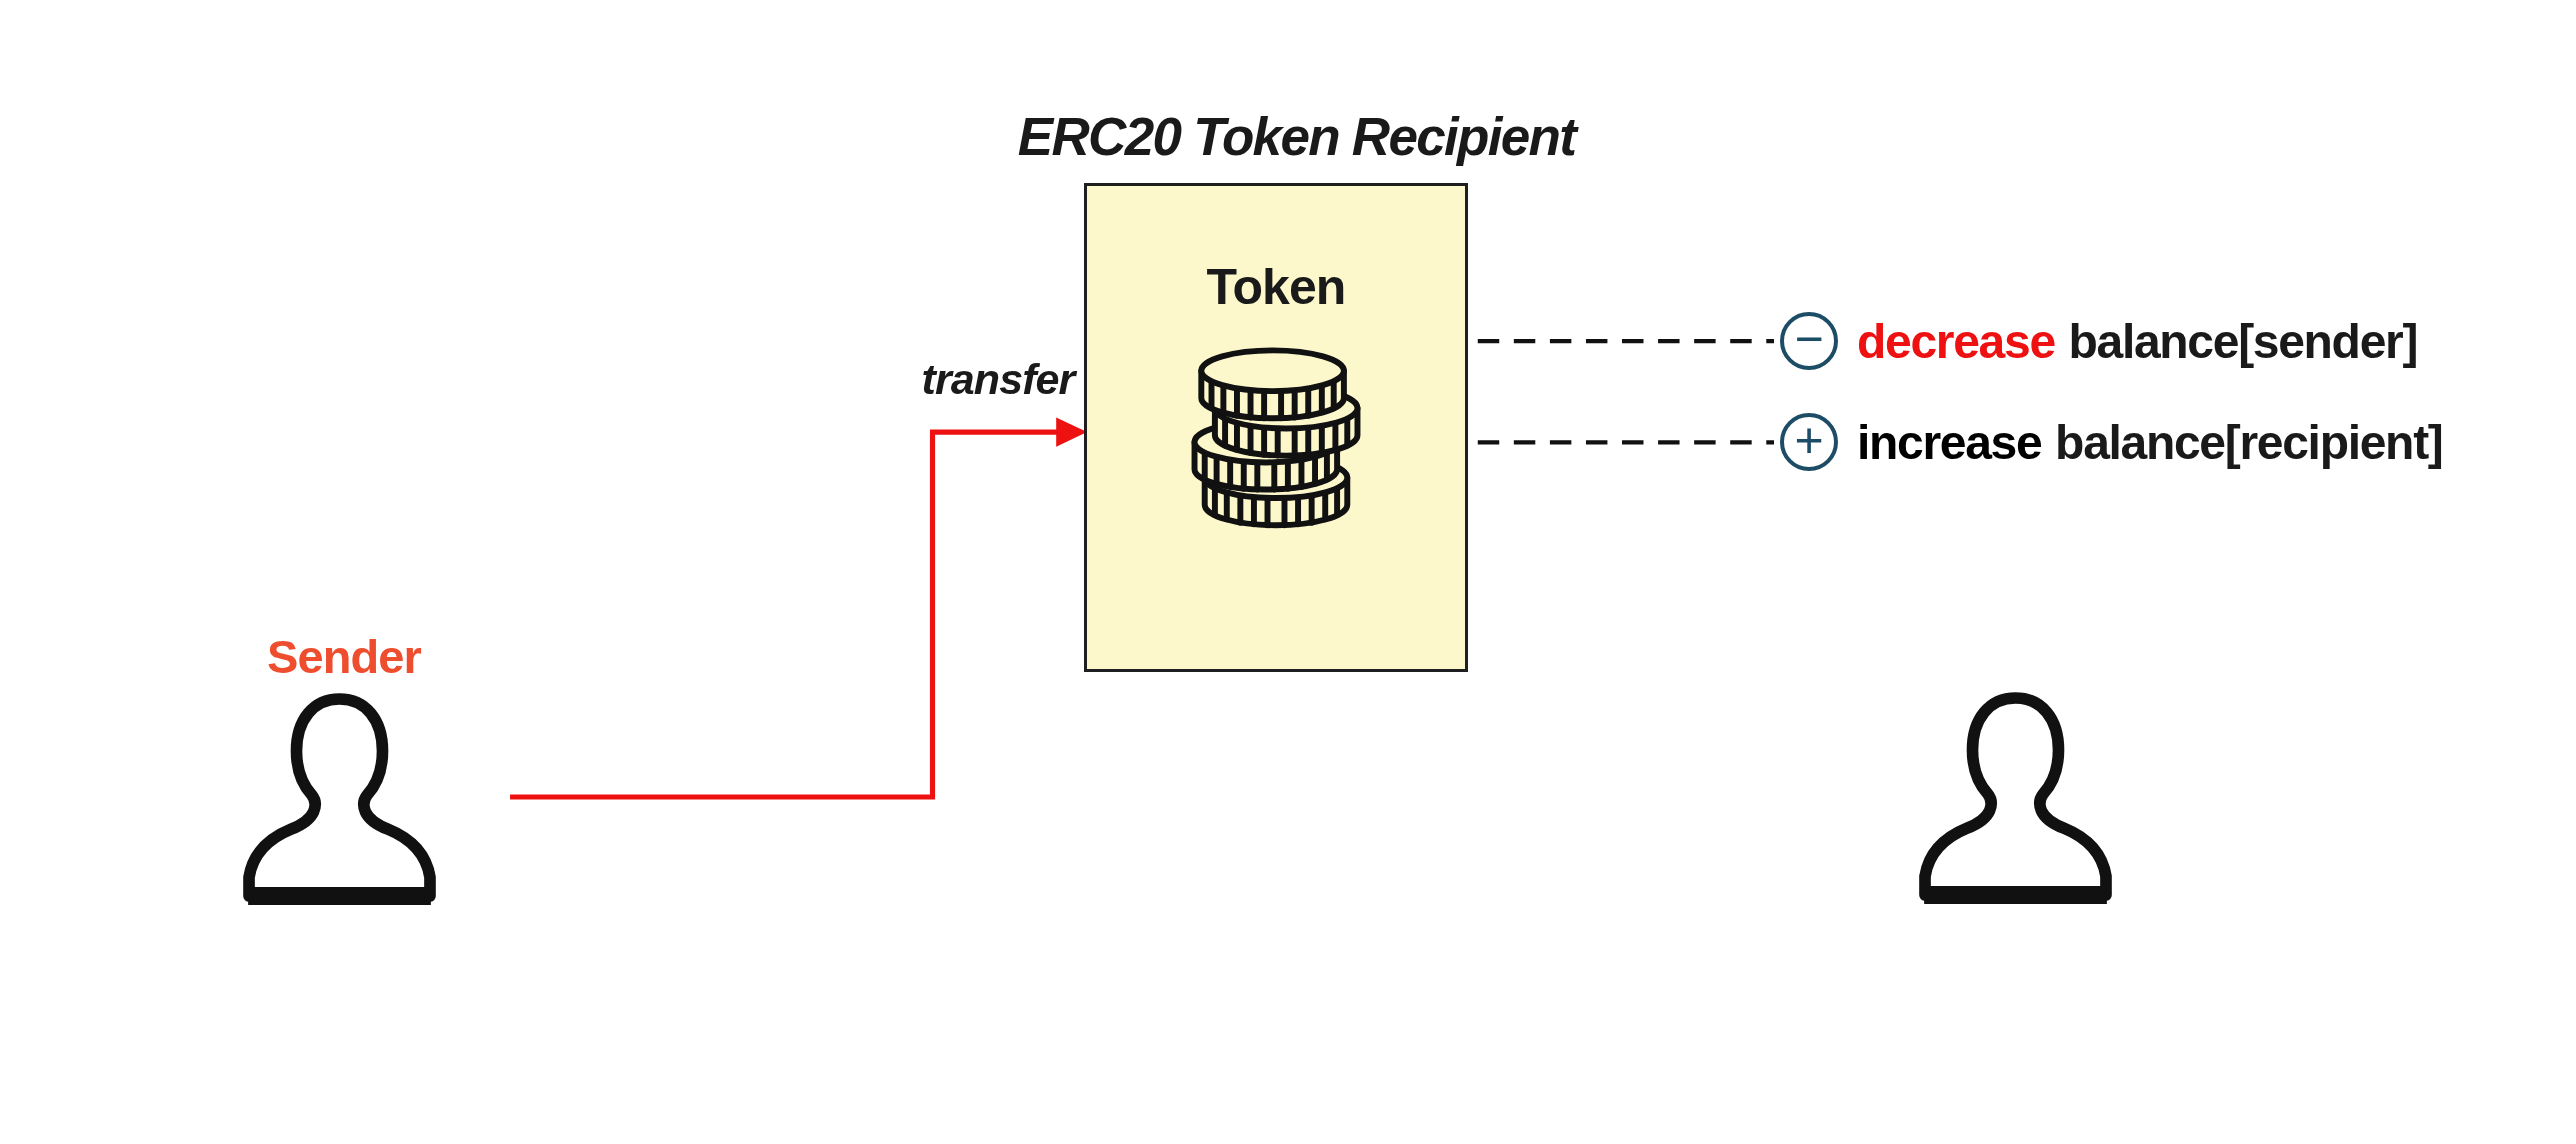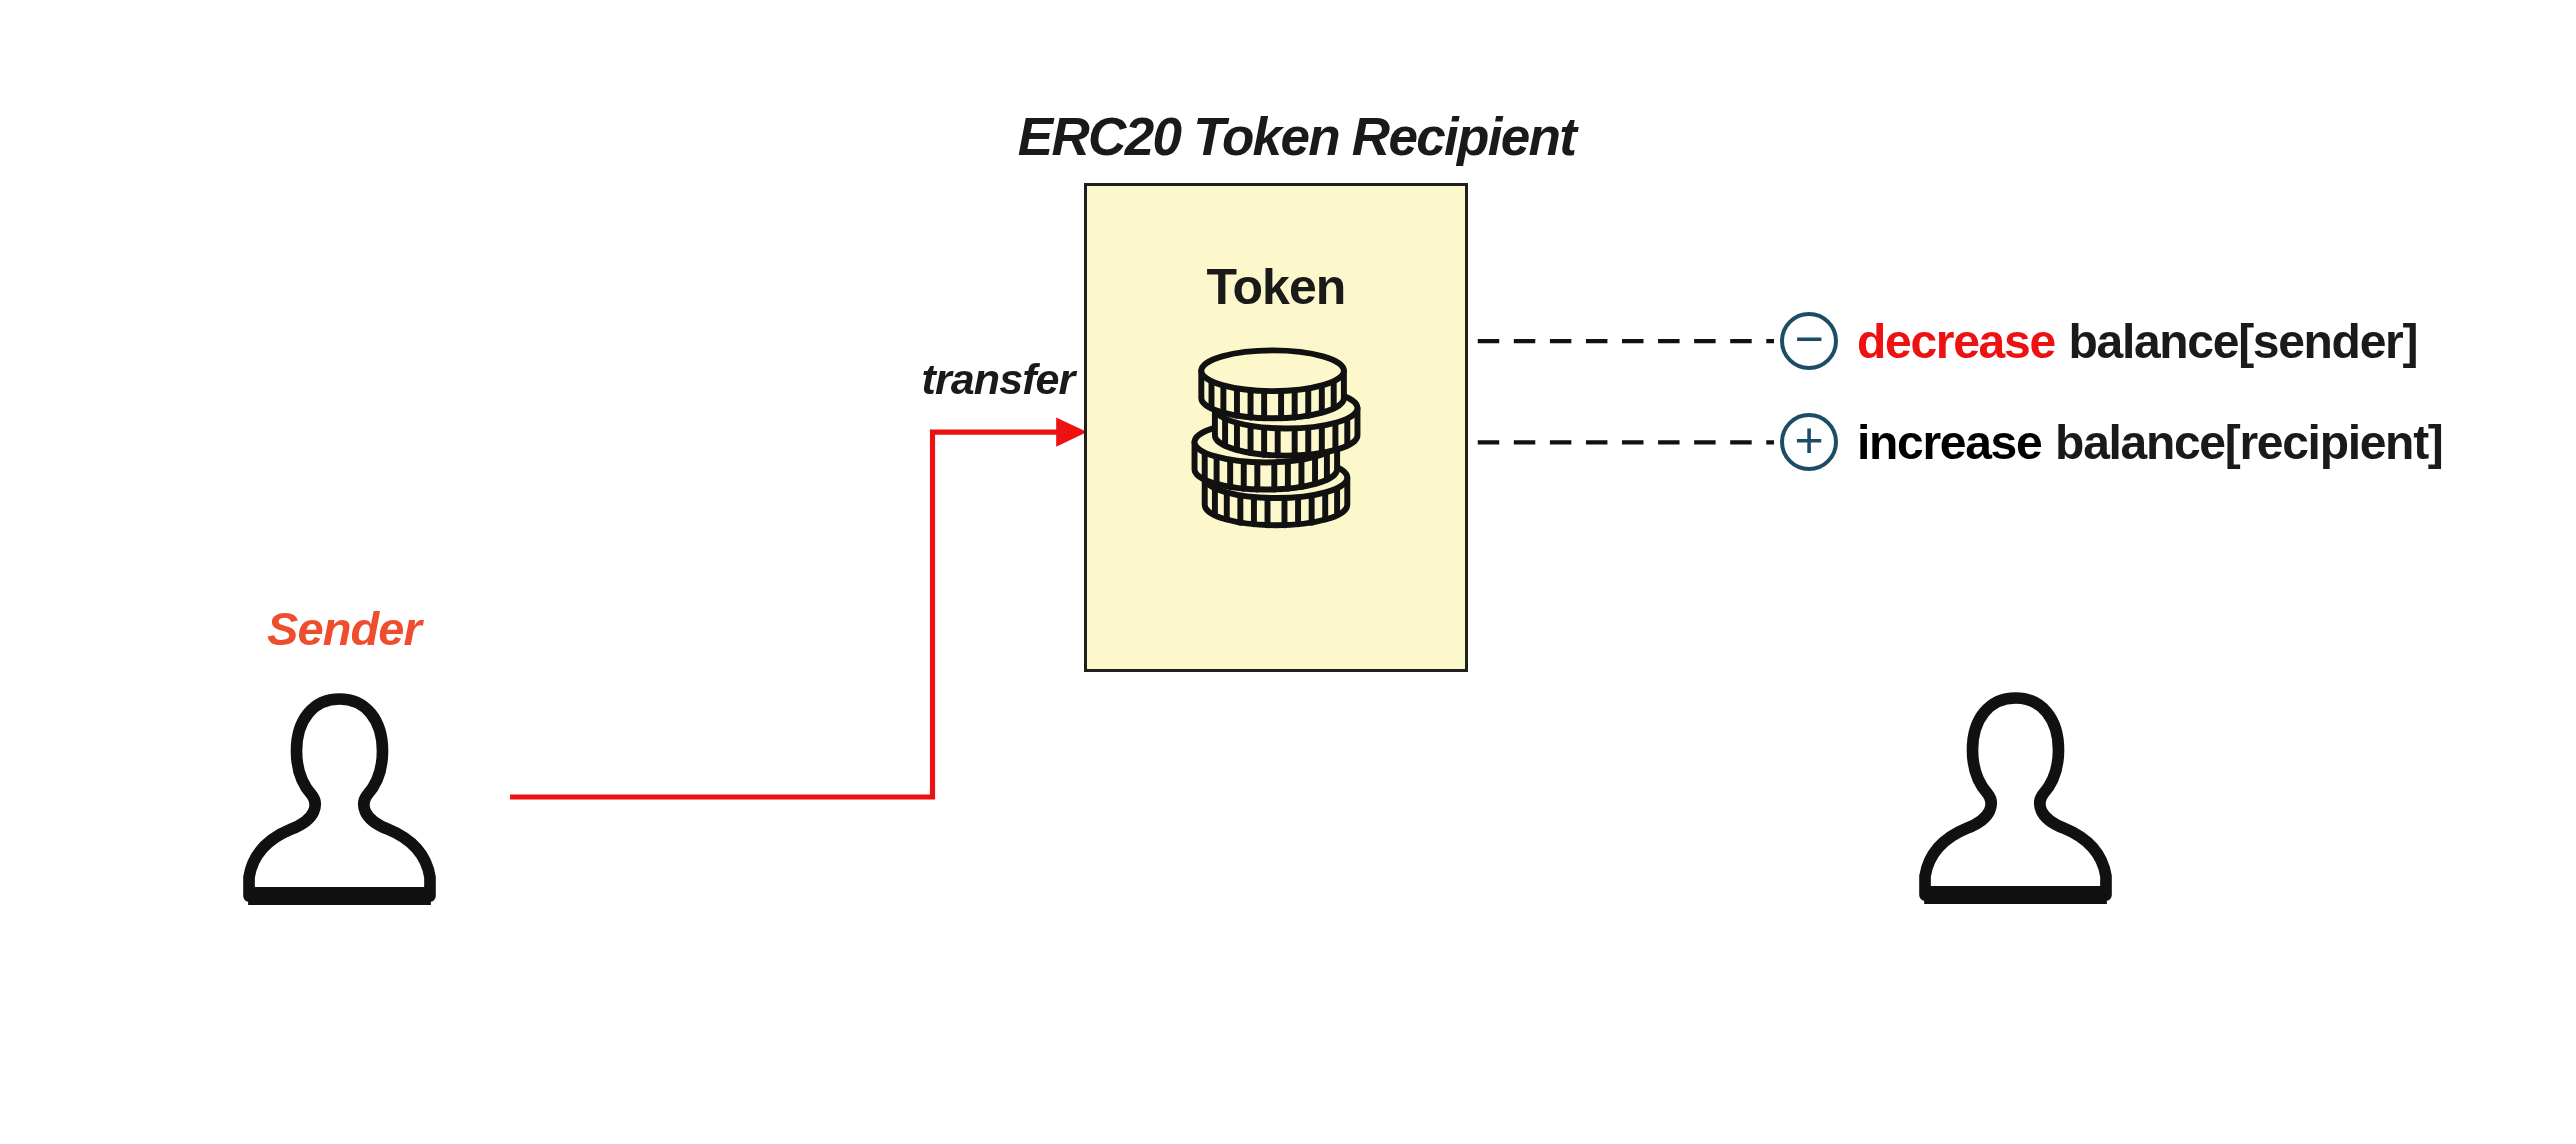--- a/index.html
+++ b/index.html
@@ -23,23 +23,24 @@
     white-space: nowrap;
   }
   .transfer-label {
     left: 912px; top: 355px; width: 172px;
     text-align: center;
     font-size: 43px; font-weight: bold; font-style: italic;
     letter-spacing: -0.9px; color: #1a1a1a;
     white-space: nowrap;
   }
   .actor-label {
-    font-size: 47px; font-weight: bold; font-style: italic;
+    font-size: 47px; font-weight: bold; 
     letter-spacing: -0.9px; color: #ee4e2e;
     white-space: nowrap;
+    margin-top: 28px;
   }
   .actor-label.sender    { left: 258px;  top: 601px; width: 172px; text-align: center; }
   .actor-label.recipient { left: 1911px; top: 614px; width: 215px; text-align: center; }
 
   
   .contract-box {
     left: 1084px; top: 183px; width: 384px; height: 489px;
     background: #fcf8cc;
     border: 3.4px solid #1f1f1f;
     box-sizing: border-box;

